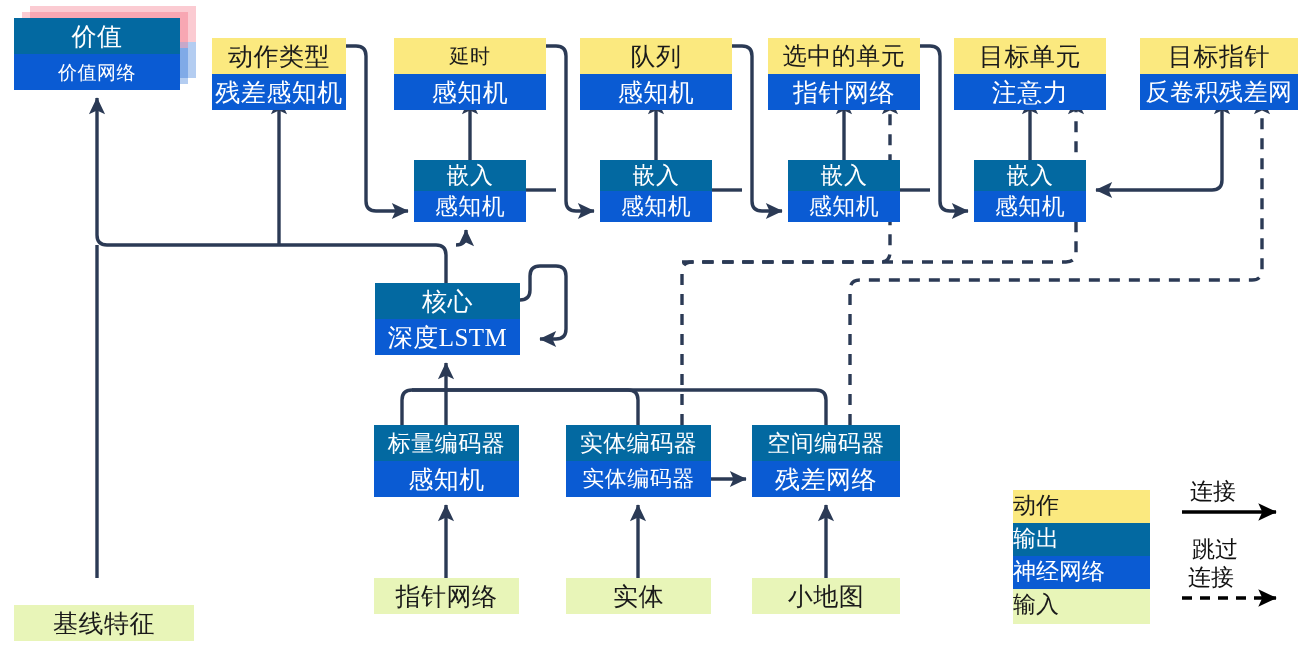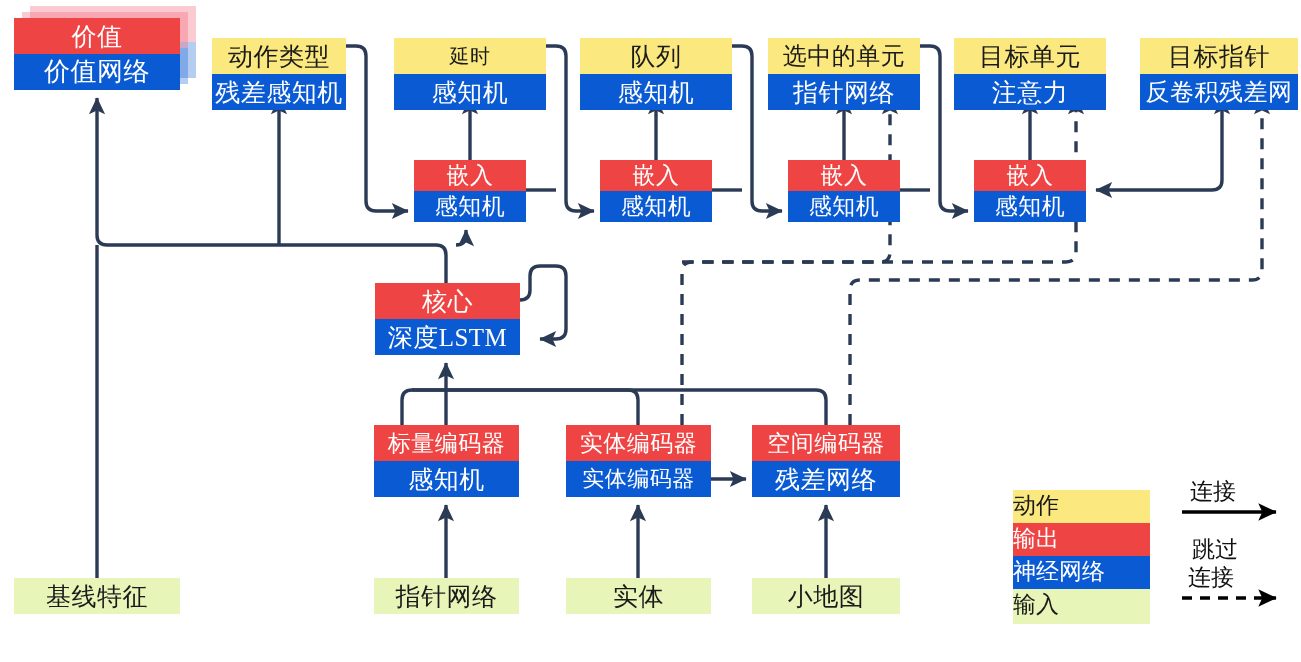--- a/index.html
+++ b/index.html
@@ -3,21 +3,21 @@
 <meta charset="utf-8">
 <style>
   html,body{margin:0;padding:0;background:#ffffff;}
   body{font-family:"Liberation Serif","DejaVu Serif",serif;}
   #stage{position:relative;width:1301px;height:662px;background:#fff;overflow:hidden;}
   svg#wires{position:absolute;left:0;top:0;width:1301px;height:662px;pointer-events:none;}
   .node{position:absolute;box-sizing:border-box;z-index:3;}
   .node .cell{display:flex;align-items:center;justify-content:center;box-sizing:border-box;
       line-height:1;white-space:nowrap;letter-spacing:0.5px;}
   .act{background:#fbe97f;color:#1a1a1a;margin-top:20px;}
-  .out{background:#ef4444;color:#ffffff;}
+  .out{background:#0369a1;color:#ffffff;}
   .net{background:#0a5bd3;color:#ffffff;}
   .inp{background:#e8f5b8;color:#1a1a1a;}
   .ghost{position:absolute;z-index:1;}
   .legend-box{position:absolute;z-index:3;}
   .legend-arrows{position:absolute;z-index:3;}
   .lgl{position:absolute;font-size:23px;color:#111;white-space:nowrap;}
 </style>
 </head>
 <body>
 
@@ -91,21 +91,21 @@
     <div style="height:36px;background:#f4566e;"></div>
     <div style="height:36px;background:#0a5bd3;"></div>
   </div>
   <div class="ghost" style="left:22px;top:12px;width:166px;height:72px;opacity:0.30;">
     <div style="height:36px;background:#f4566e;"></div>
     <div style="height:36px;background:#0a5bd3;"></div>
   </div>
 
   <div class="node" style="left:14px;top:18px;width:166px;height:72px;">
     <div class="cell out" style="height:36px;font-size:25px;">价值</div>
-    <div class="cell net" style="height:36px;font-size:26px;">价值网络</div>
+    <div class="cell net" style="height:36px;font-size:19px;">价值网络</div>
   </div>
 
   <div class="node" style="left:212px;top:18px;width:134px;height:72px;">
     <div class="cell act" style="height:36px;font-size:25px;">动作类型</div>
     <div class="cell net" style="height:36px;font-size:25px;">残差感知机</div>
   </div>
 
   <div class="node" style="left:394px;top:18px;width:152px;height:72px;">
     <div class="cell act" style="height:36px;font-size:20px;">延时</div>
     <div class="cell net" style="height:36px;font-size:25px;">感知机</div>
@@ -159,21 +159,21 @@
   </div>
   <div class="node" style="left:566px;top:425px;width:145px;height:72px;">
     <div class="cell out" style="height:36px;font-size:23px;">实体编码器</div>
     <div class="cell net" style="height:36px;font-size:22px;">实体编码器</div>
   </div>
   <div class="node" style="left:752px;top:425px;width:148px;height:72px;">
     <div class="cell out" style="height:36px;font-size:23px;">空间编码器</div>
     <div class="cell net" style="height:36px;font-size:25px;">残差网络</div>
   </div>
 
-  <div class="node" style="left:14px;top:578px;width:166px;height:36px;">
+  <div class="node" style="left:14px;top:605px;width:180px;height:36px;">
     <div class="cell inp" style="height:36px;font-size:25px;">基线特征</div>
   </div>
   <div class="node" style="left:374px;top:578px;width:145px;height:36px;">
     <div class="cell inp" style="height:36px;font-size:25px;">指针网络</div>
   </div>
   <div class="node" style="left:566px;top:578px;width:145px;height:36px;">
     <div class="cell inp" style="height:36px;font-size:25px;">实体</div>
   </div>
   <div class="node" style="left:752px;top:578px;width:148px;height:36px;">
     <div class="cell inp" style="height:36px;font-size:25px;">小地图</div>

